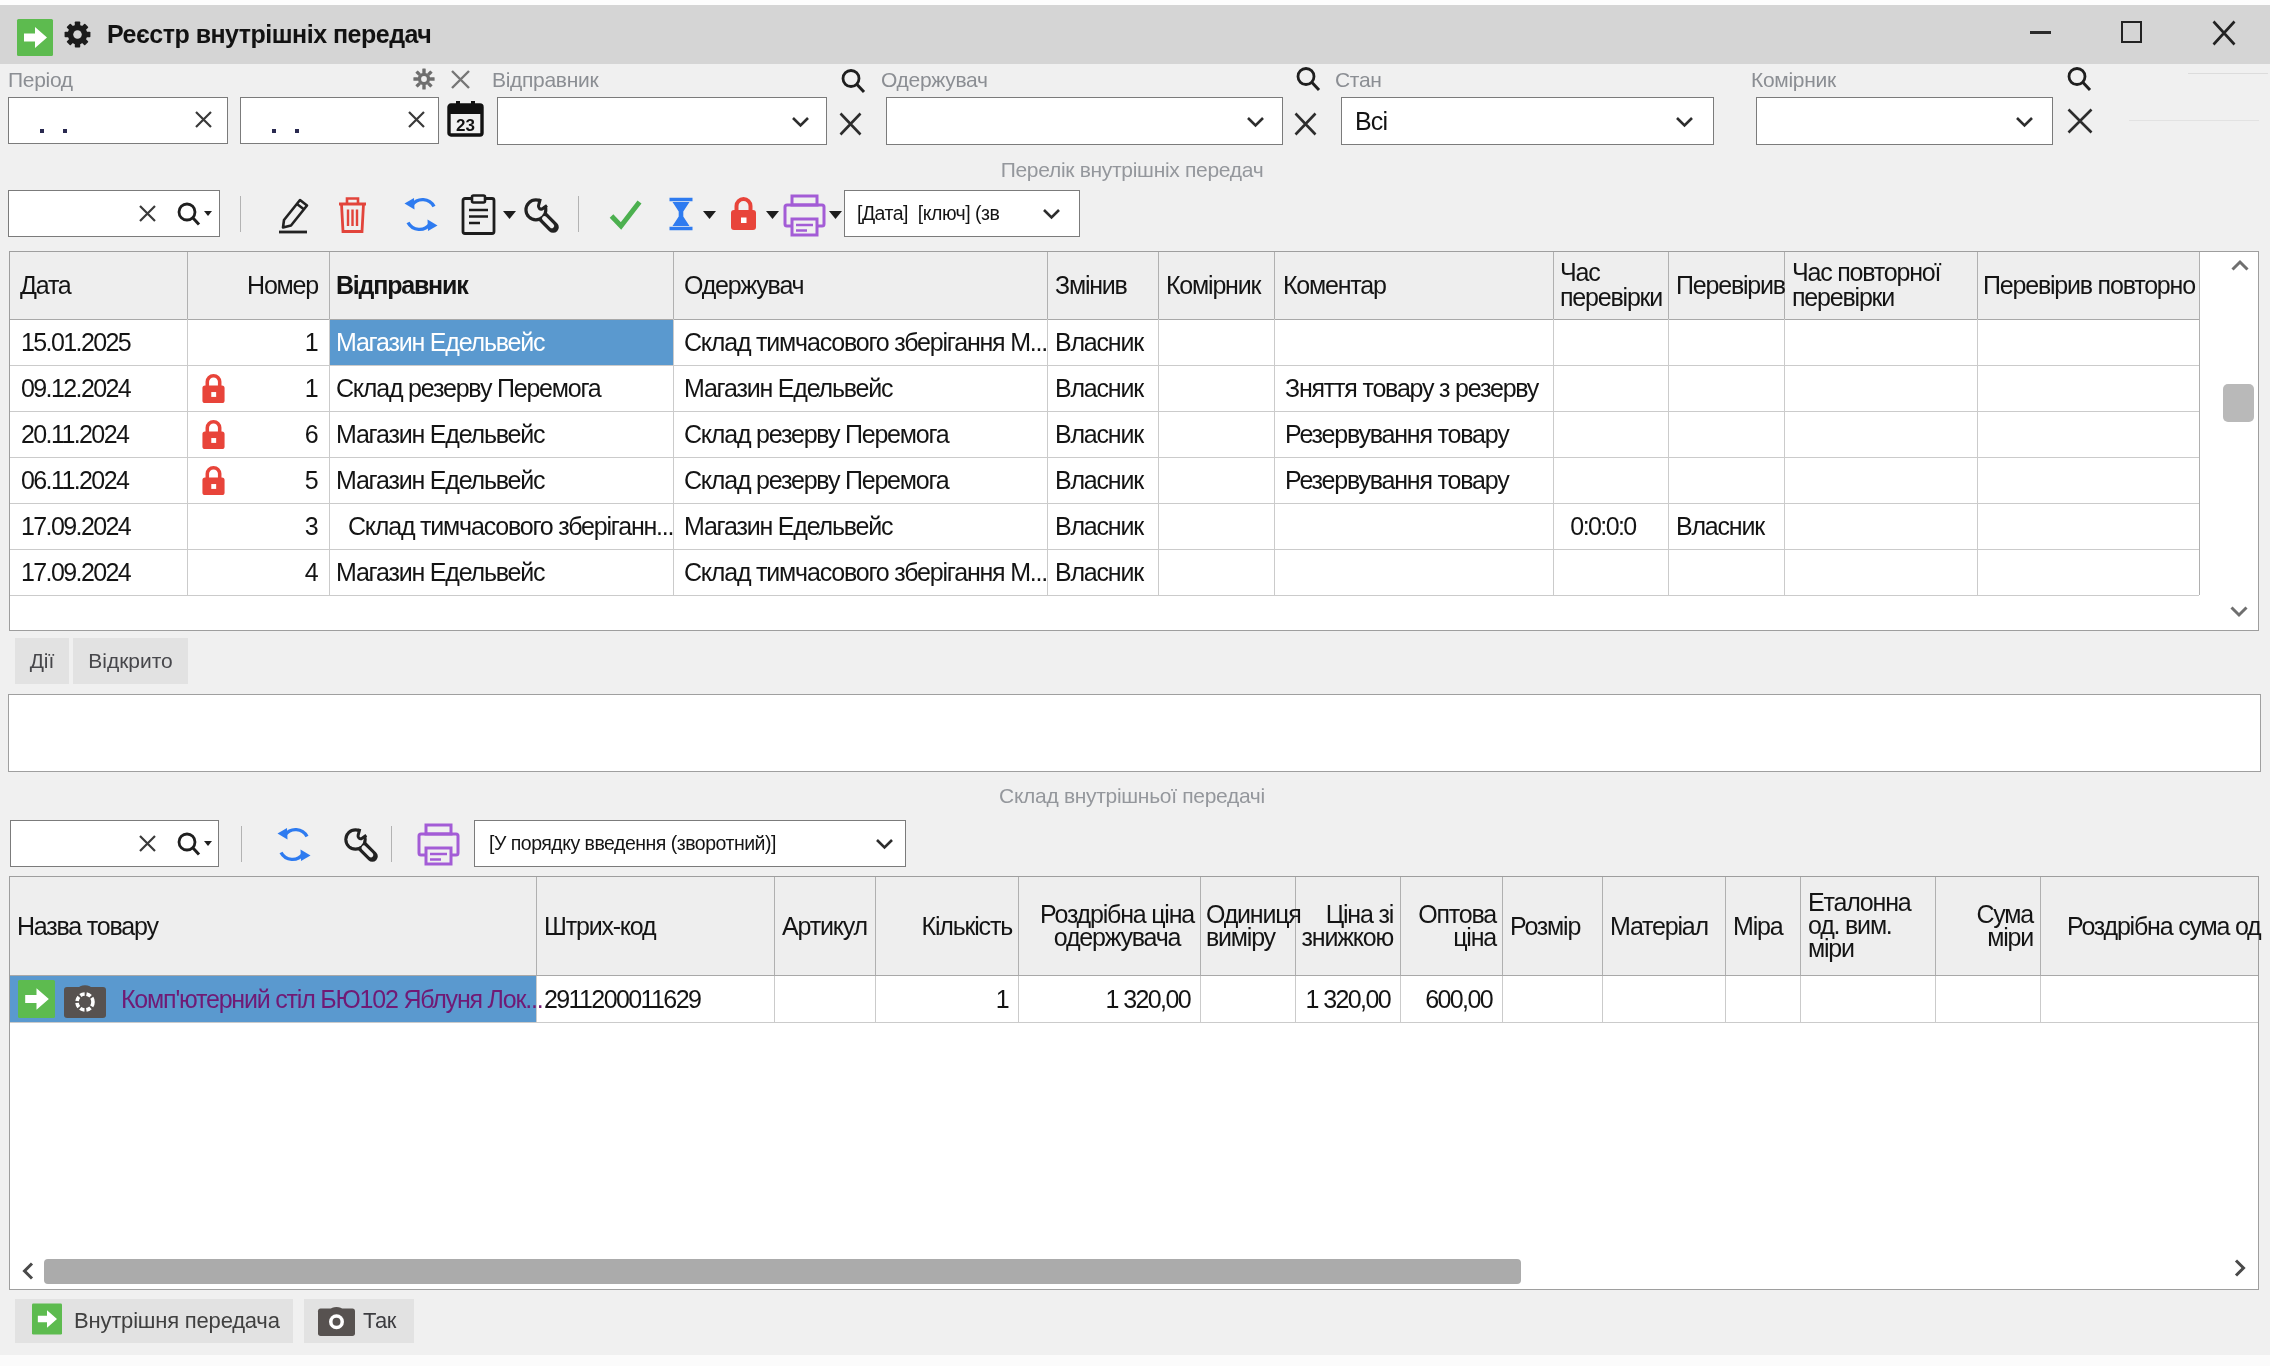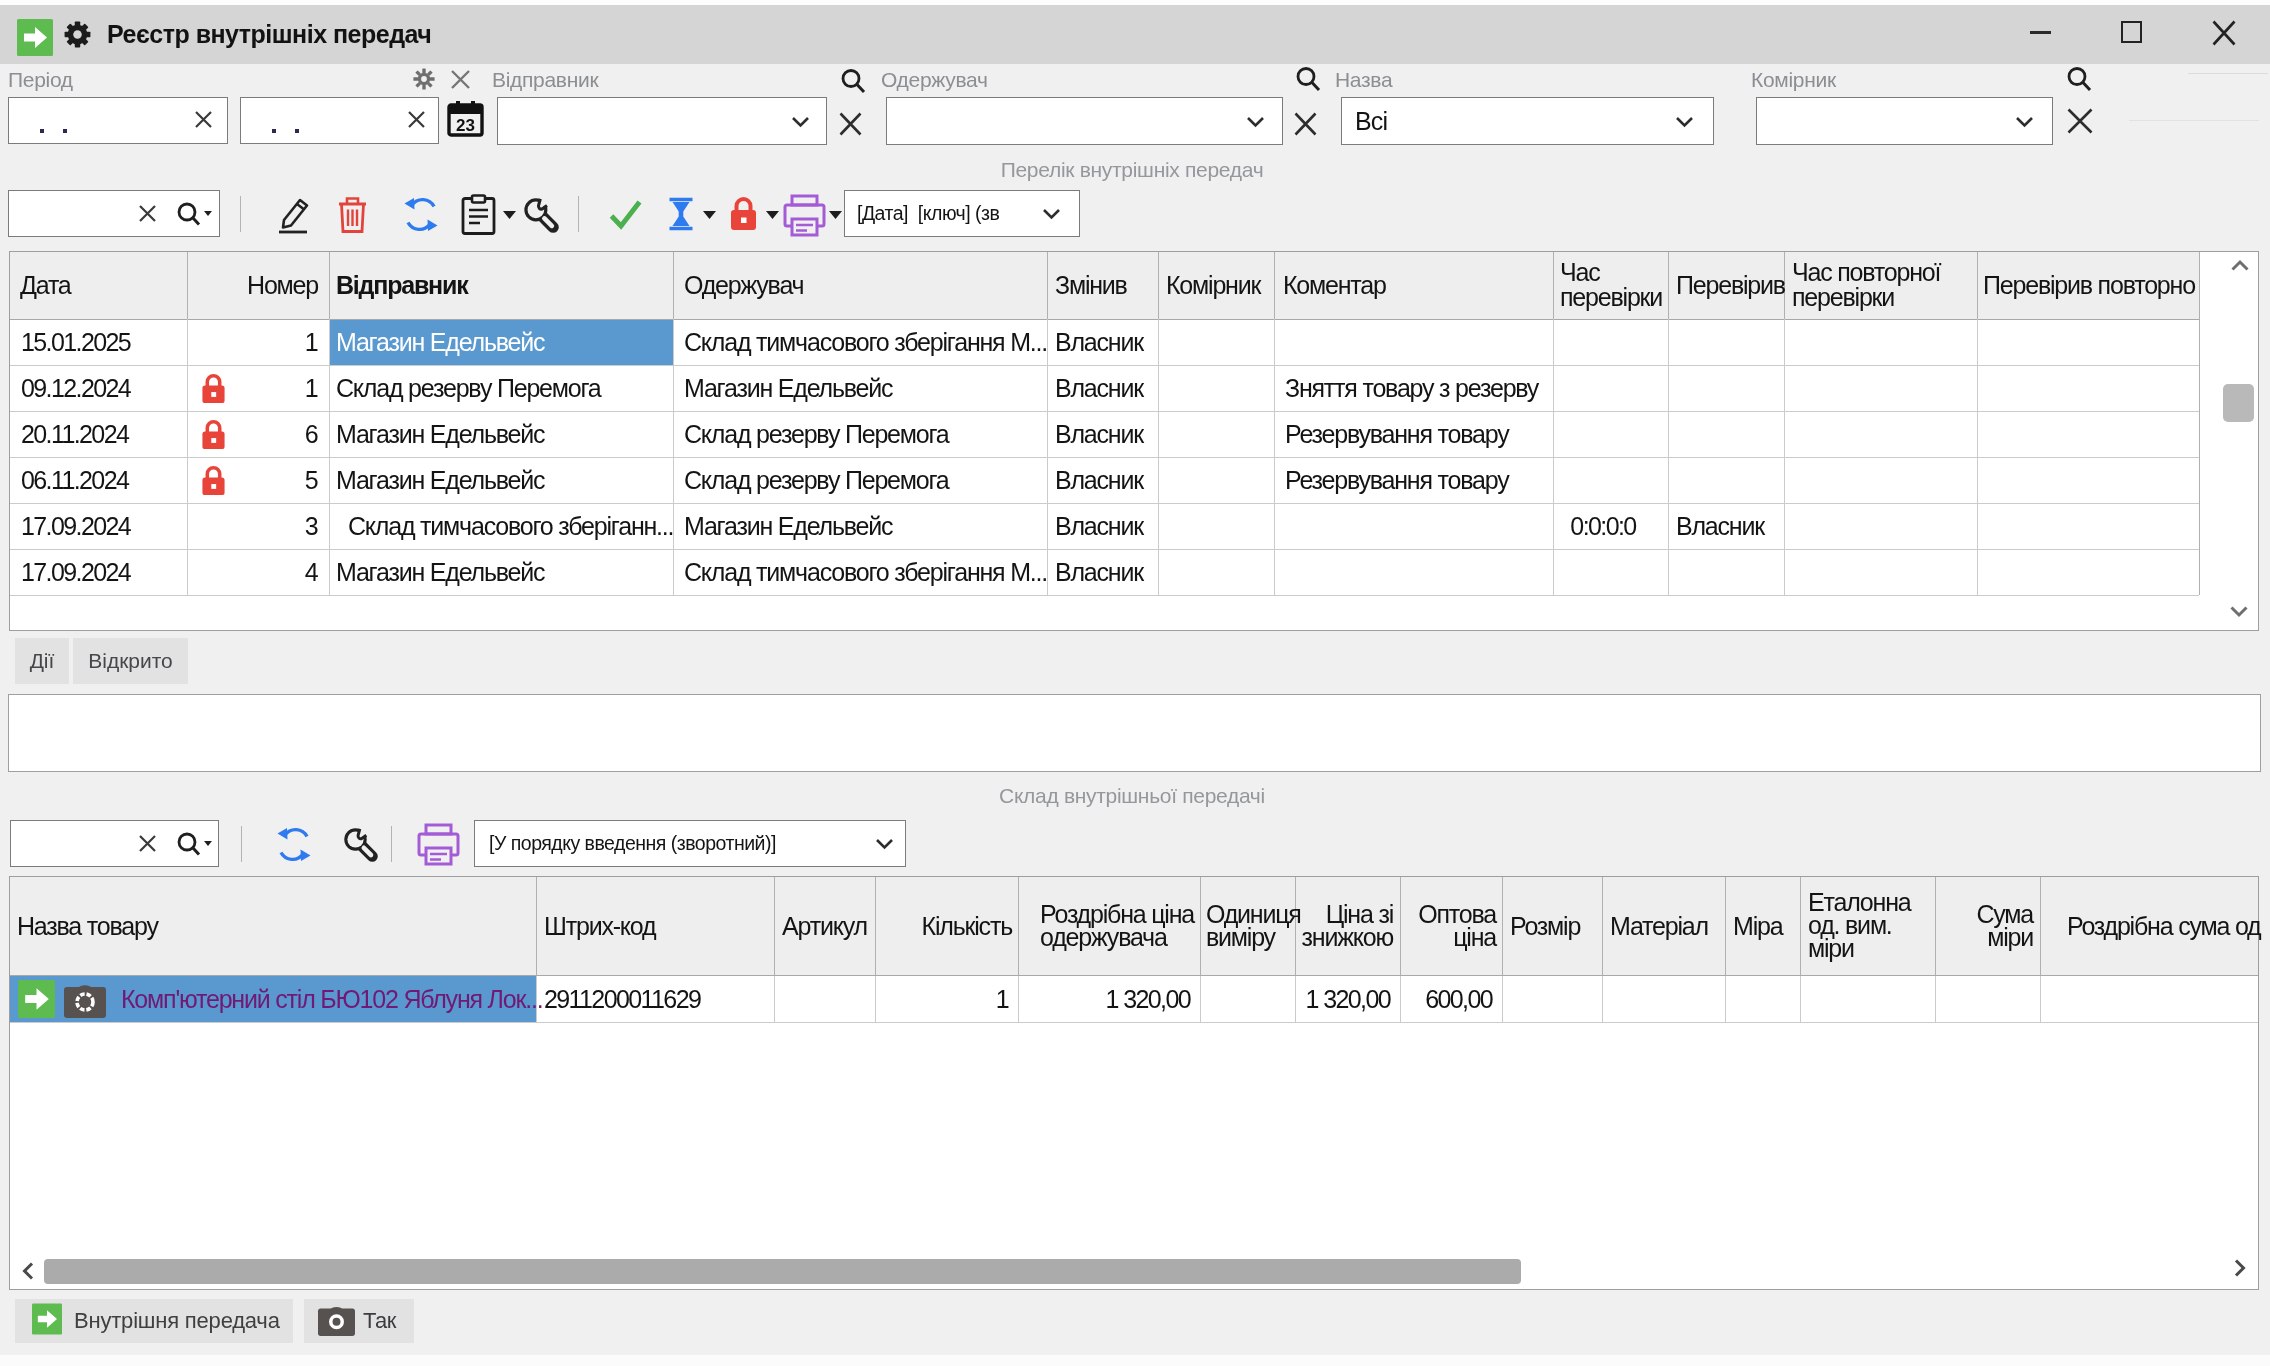--- a/index.html
+++ b/index.html
@@ -50,21 +50,21 @@
 <div class="ab" style="left:107px;top:5px;height:59px;line-height:59px;font-size:25px;font-weight:bold;color:#121212;letter-spacing:-0.5px">Реєстр внутрішніх передач</div>
 <div class="ab" style="left:2030px;top:31px;width:21px;height:3px;background:#2a2a2a"></div>
 <div class="ab" style="left:2121px;top:21px;width:17px;height:18px;border:2.5px solid #222"></div>
 <svg class="ab" style="left:2212px;top:20px" width="24" height="26" viewBox="0 0 24 26">
   <path d="M1.5 1.5 L22.5 24.5 M22.5 1.5 L1.5 24.5" stroke="#222" stroke-width="2.6" fill="none"></path>
 </svg>
 
 <div class="lbl" style="left:8px;top:68px">Період</div>
 <div class="lbl" style="left:492px;top:68px">Відправник</div>
 <div class="lbl" style="left:881px;top:68px">Одержувач</div>
-<div class="lbl" style="left:1335px;top:68px">Назва</div>
+<div class="lbl" style="left:1335px;top:68px">Стан</div>
 <div class="lbl" style="left:1751px;top:68px">Комірник</div>
 
 <svg class="ab" style="left:412px;top:67px" width="24" height="24" viewBox="0 0 24 24">
   <g fill="#6e6e6e">
    <circle cx="12" cy="12" r="6.2"></circle>
    <g>
     <rect x="10.3" y="1.4" width="3.4" height="4.6" rx="0.5"></rect>
     <rect x="10.3" y="18" width="3.4" height="4.6" rx="0.5"></rect>
     <rect x="1.4" y="10.3" width="4.6" height="3.4" rx="0.5"></rect>
     <rect x="18" y="10.3" width="4.6" height="3.4" rx="0.5"></rect>
@@ -419,21 +419,21 @@
 <div class="vl" style="left:1725px;top:877px;height:98px"></div>
 <div class="vl" style="left:1800px;top:877px;height:98px"></div>
 <div class="vl" style="left:1935px;top:877px;height:98px"></div>
 <div class="vl" style="left:2040px;top:877px;height:98px"></div>
 <div class="hl" style="left:10px;top:975px;width:2248px;background:#a8a8a8"></div>
 
 <div class="txt" style="left:17px;top:877px;height:98px;line-height:98px;font-weight:normal">Назва товару</div>
 <div class="txt" style="left:544px;top:877px;height:98px;line-height:98px">Штрих-код</div>
 <div class="txt" style="left:782px;top:877px;height:98px;line-height:98px">Артикул</div>
 <div class="txt" style="right:1258px;top:877px;height:98px;line-height:98px">Кількість</div>
-<div class="txt" style="right:1076px;top:903px;line-height:23px;text-align:left">Роздрібна ціна<br>одержувача</div>
+<div class="txt" style="right:1076px;top:903px;line-height:23px;text-align:center">Роздрібна ціна<br>одержувача</div>
 <div class="txt" style="left:1206px;top:903px;line-height:23px">Одиниця<br>виміру</div>
 <div class="txt" style="right:877px;top:903px;line-height:23px;text-align:right">Ціна зі<br>знижкою</div>
 <div class="txt" style="right:774px;top:903px;line-height:23px;text-align:right">Оптова<br>ціна</div>
 <div class="txt" style="left:1510px;top:877px;height:98px;line-height:98px">Розмір</div>
 <div class="txt" style="left:1610px;top:877px;height:98px;line-height:98px">Матеріал</div>
 <div class="txt" style="left:1733px;top:877px;height:98px;line-height:98px">Міра</div>
 <div class="txt" style="left:1808px;top:891px;line-height:23px">Еталонна<br>од. вим.<br>міри</div>
 <div class="txt" style="right:237px;top:903px;line-height:23px;text-align:right">Сума<br>міри</div>
 <div class="txt" style="left:2067px;top:877px;height:98px;line-height:98px">Роздрібна сума од</div>
 

